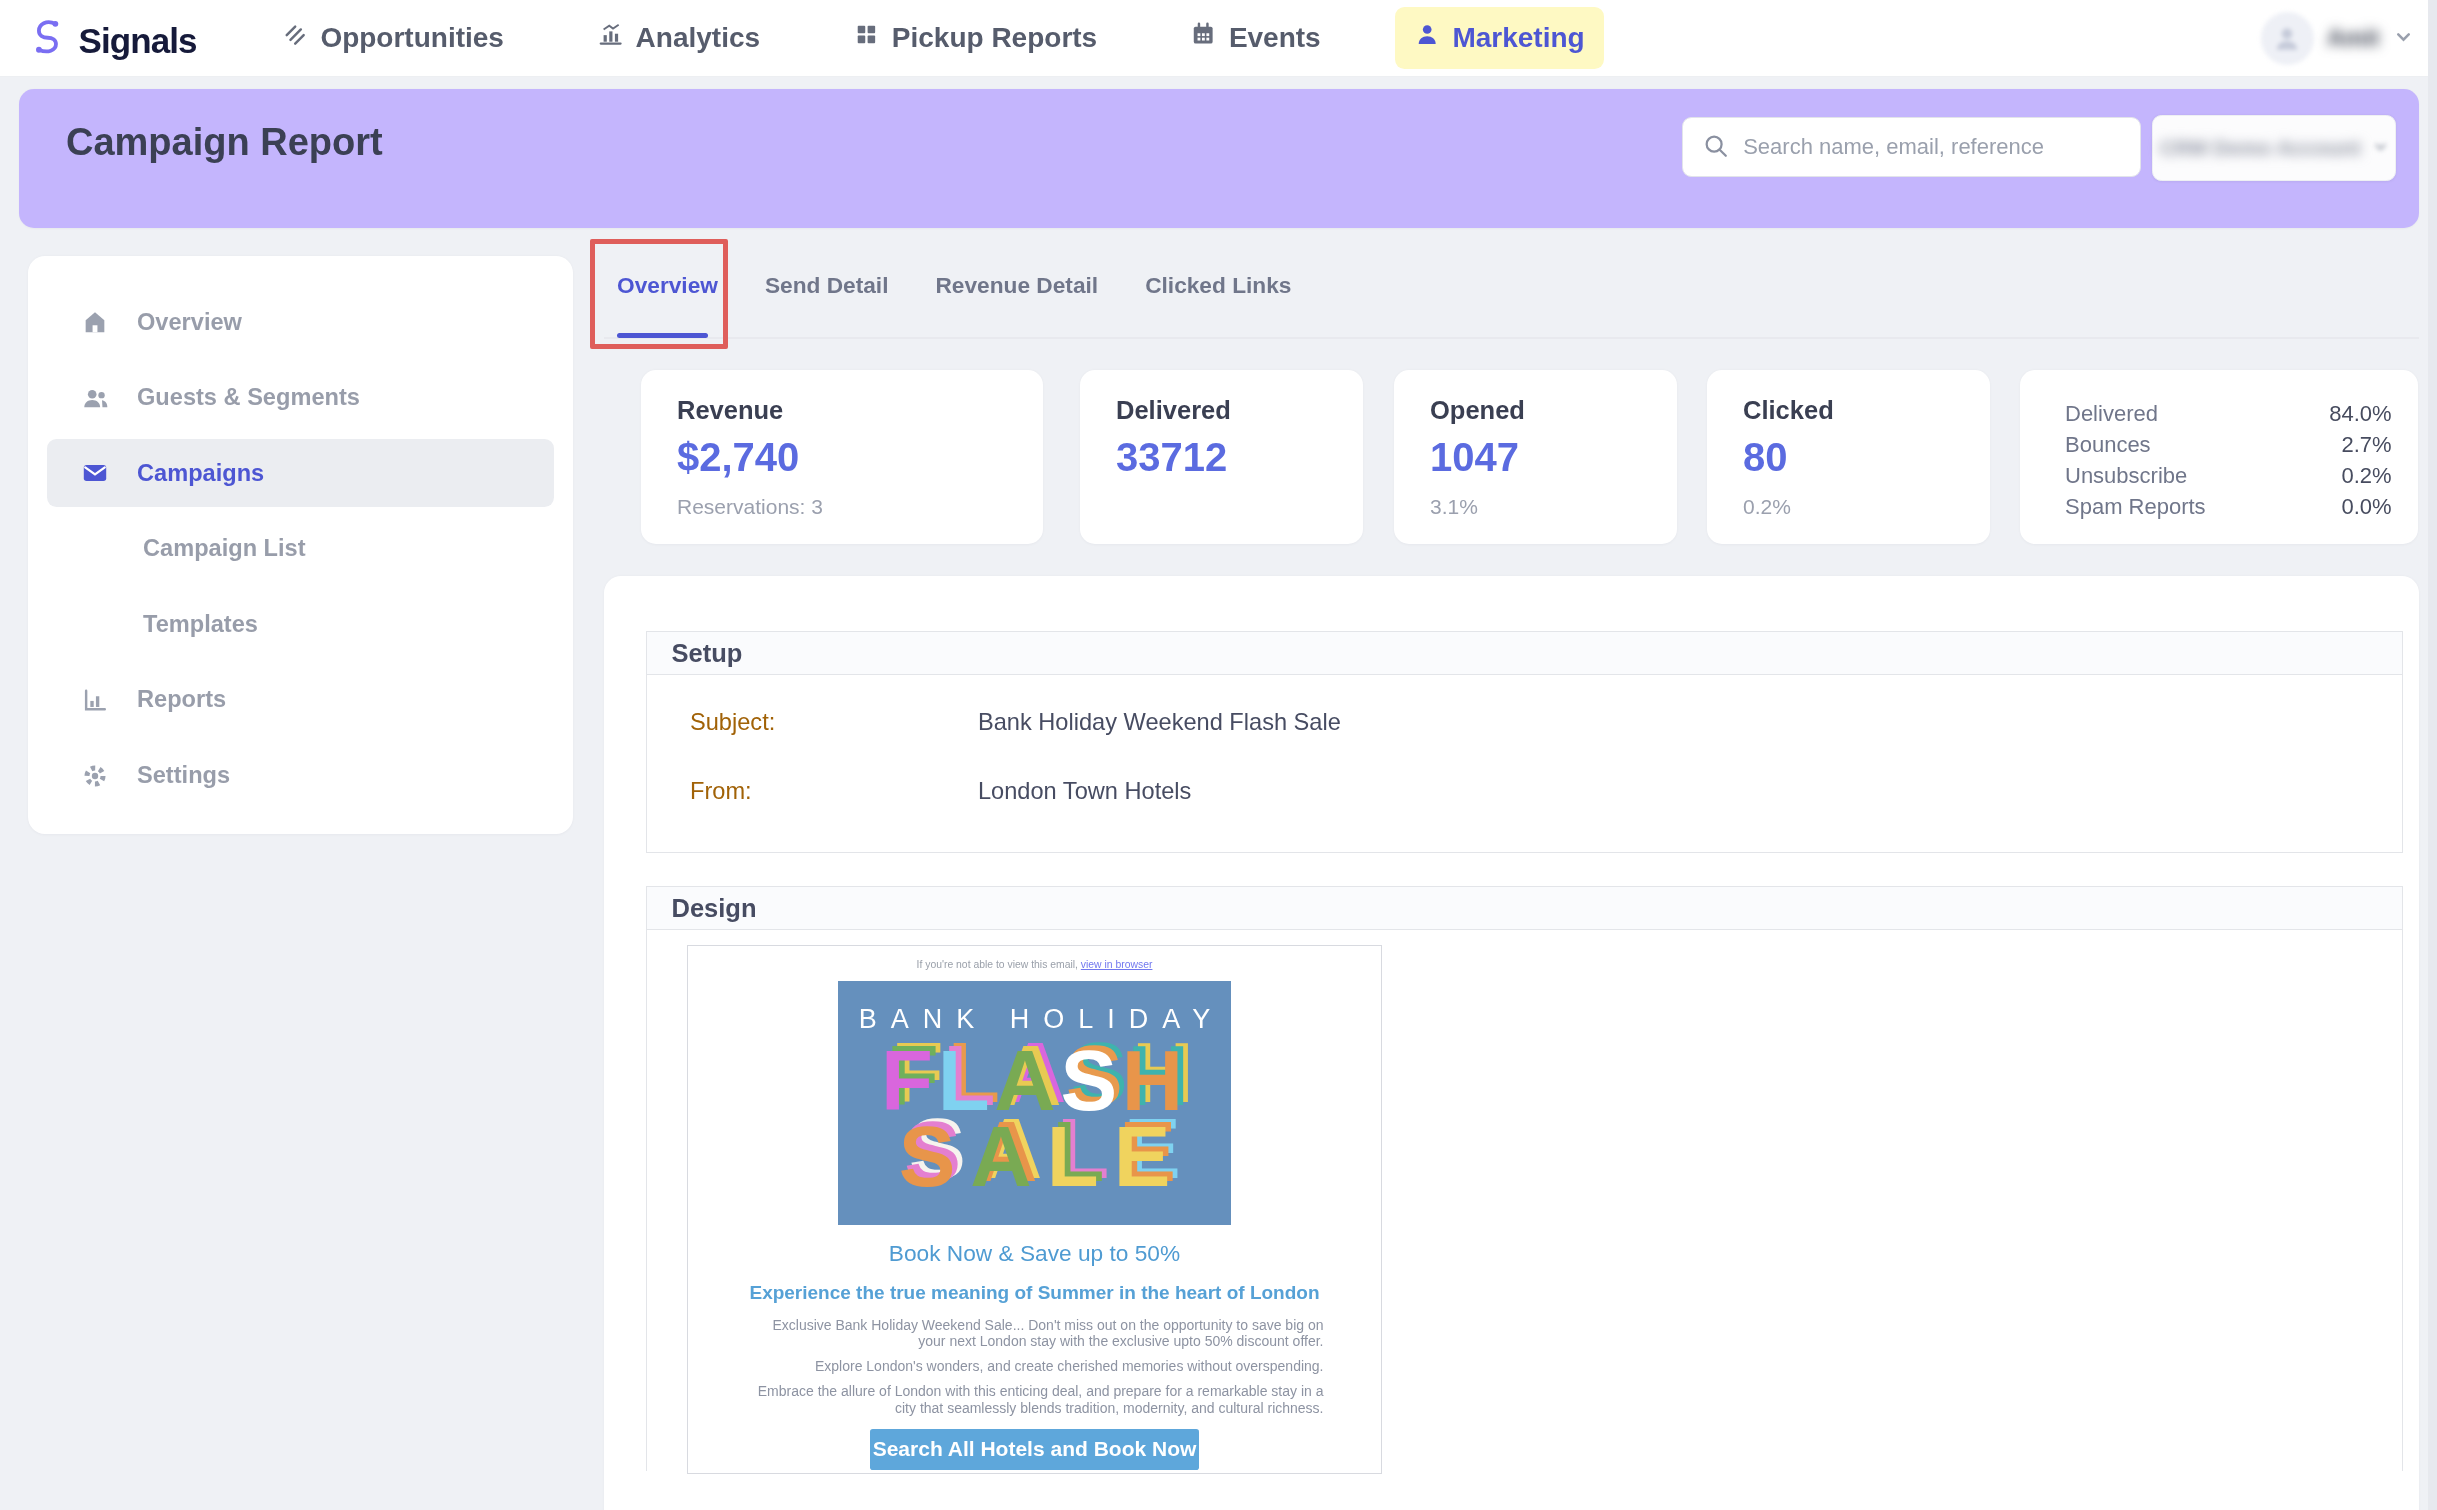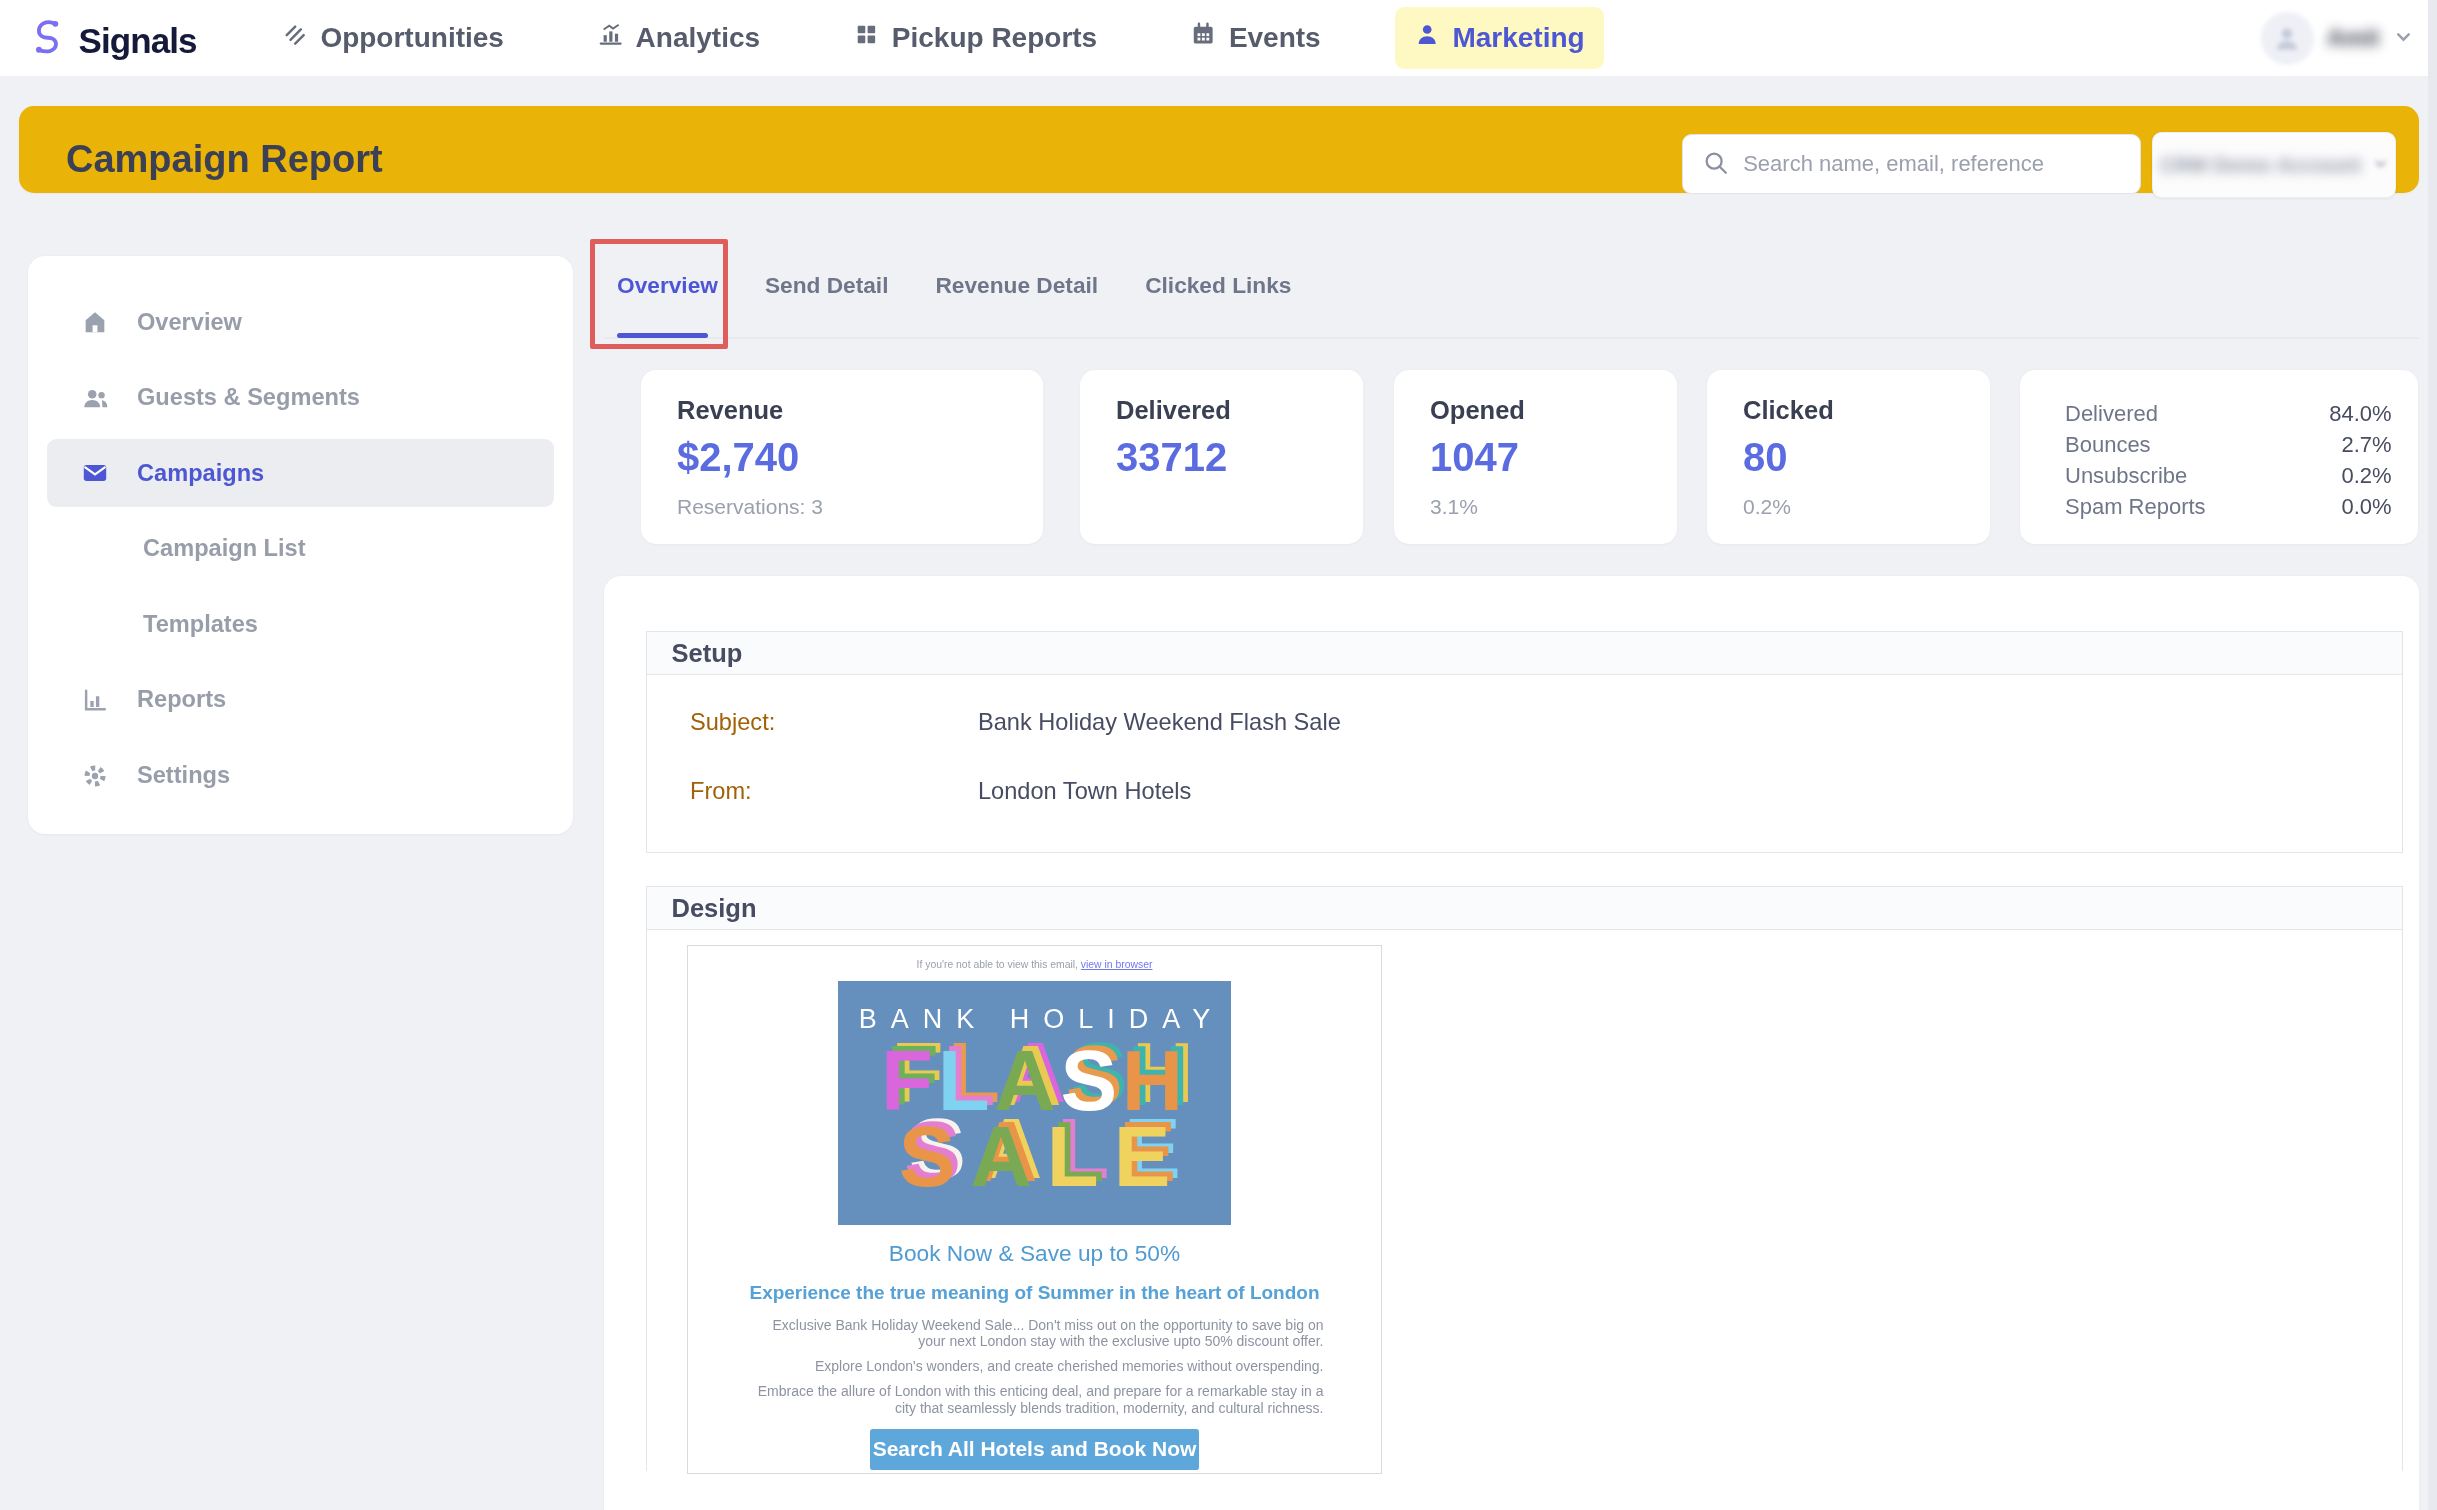--- a/index.html
+++ b/index.html
@@ -24,22 +24,22 @@
   .logo-text{font-size:35px;font-weight:700;color:#161a3a;letter-spacing:-0.9px;}
   .nav-item{display:flex;align-items:center;gap:12.3px;margin-right:55px;font-size:28px;font-weight:700;
             color:#565c6c;cursor:pointer;padding:14px 19px;border-radius:9.4px;}
   .nav-item.active{background:#fef9c3;color:var(--accent);}
   .nav-item.active svg{filter:none;}
   .user{margin-left:auto;display:flex;align-items:center;gap:13.2px;cursor:pointer;}
   .avatar{width:53px;height:53px;border-radius:50%;background:#eef0f6;display:flex;align-items:center;justify-content:center;filter:blur(1.9px);}
   .user-name{font-size:23.6px;font-weight:700;color:#3f4554;filter:blur(5.7px);}
 
   
-  .header-band{position:absolute;left:19px;top:89px;width:2400px;height:87px;background:#eab308;
-               border-radius:15px;box-shadow:0 0.9px 1.9px rgba(20,24,40,.03);z-index:5;margin-top:17px;}
+  .header-band{position:absolute;left:19px;top:89px;width:2400px;height:139px;background:#c4b5fd;
+               border-radius:15px;box-shadow:0 0.9px 1.9px rgba(20,24,40,.03);z-index:5;}
   .page-title{position:absolute;left:47px;top:32px;font-size:38px;font-weight:700;color:var(--ink);}
   .search{position:absolute;right:278px;top:28px;width:459px;height:60px;border:1.4px solid #e2e4ea;
           border-radius:9.4px;background:#fff;display:flex;align-items:center;padding:1px 19px;gap:13.2px;}
   .search input{border:none;outline:none;flex:1;font-size:22px;color:#5a6070;font-family:inherit;background:transparent;}
   .search input::placeholder{color:#9aa0ad;}
   .account-btn{position:absolute;right:22.7px;top:25.5px;height:66px;width:244px;border:0.9px solid #eef0f3;
                border-radius:9.4px;background:#fcfcfd;box-shadow:0 0.9px 2.8px rgba(20,24,40,.06);
                display:flex;align-items:center;justify-content:center;gap:11.3px;cursor:pointer;font-family:inherit;}
   .account-label{font-size:21px;font-weight:600;color:#8b90a0;filter:blur(5.7px);}
 

